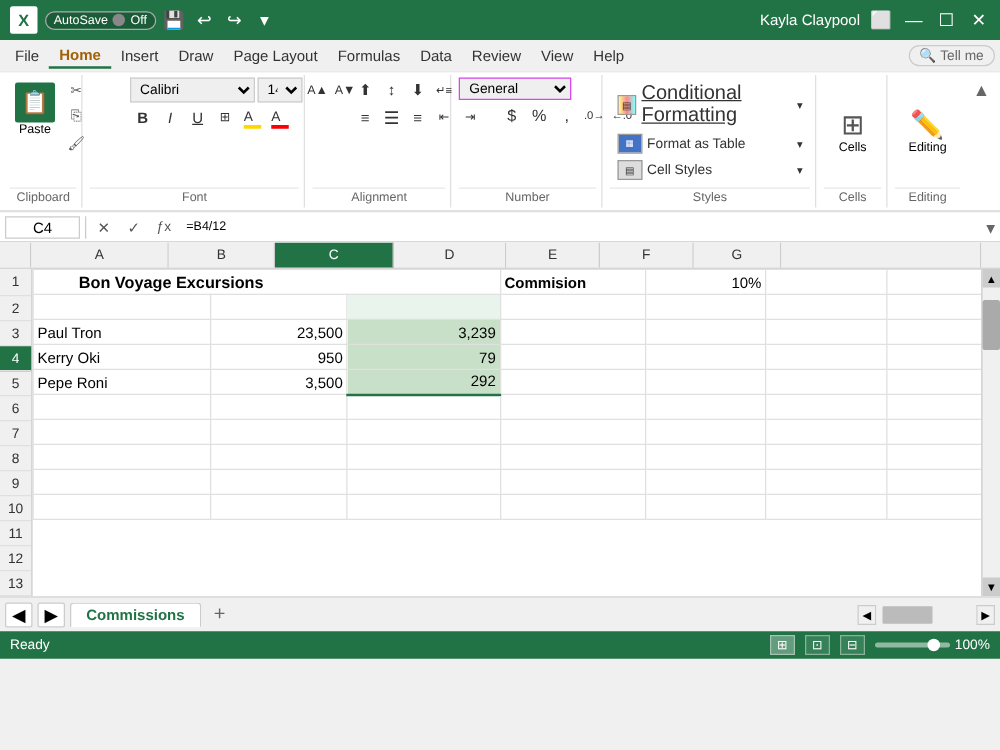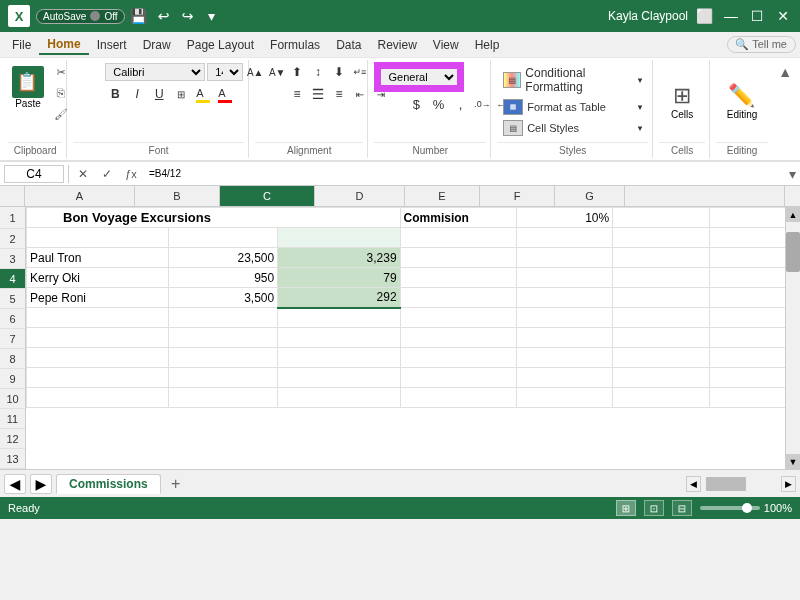--- a/index.html
+++ b/index.html
@@ -32,35 +32,35 @@
 
     
     .clipboard-group .ribbon-group-content { flex-direction: row; gap: 2px; }
     .paste-btn { display: flex; flex-direction: column; align-items: center; padding: 4px; cursor: pointer; width: 44px; }
     .paste-icon { width: 32px; height: 32px; background: #217346; display: flex; align-items: center; justify-content: center; color: white; font-size: 18px; border-radius: 2px; }
     .small-btns { display: flex; flex-direction: column; gap: 1px; }
     .small-btn { width: 22px; height: 20px; display: flex; align-items: center; justify-content: center; cursor: pointer; border-radius: 2px; font-size: 11px; color: #555; }
 
     
     .font-group .ribbon-group-content { flex-direction: column; gap: 2px; }
-    .font-row { display: flex; align-items: center; gap: 2px; margin-left: 32px; }
+    .font-row { display: flex; gap: 2px; margin-left: 32px; }
     .font-select { border: 1px solid #ccc; padding: 1px 3px; font-size: 11px; width: 100px; cursor: pointer; }
     .font-size-select { border: 1px solid #ccc; padding: 1px 3px; font-size: 11px; width: 36px; cursor: pointer; }
     .font-btn { width: 20px; height: 20px; display: flex; align-items: center; justify-content: center; cursor: pointer; font-size: 12px; color: #333; border-radius: 2px; }
     .font-btn.bold { font-weight: bold; }
     .font-btn.italic { font-style: italic; }
     .font-btn.underline { text-decoration: underline; }
 
     
     .align-group .ribbon-group-content { flex-direction: column; gap: 2px; }
 
     
     .number-group { min-width: 80px; }
     .number-group .ribbon-group-content { flex-direction: column; gap: 2px; }
-    .format-select { border: 7px solid #d946ef; padding: 1px 3px; font-size: 11px; width: 90px; cursor: pointer; }
+    .format-select { border: 1px solid #d946ef; padding: 1px 3px; font-size: 11px; width: 90px; cursor: pointer; }
 
     
     .styles-group { min-width: 160px; }
     .styles-group .ribbon-group-content { flex-direction: column; gap: 1px; padding: 2px; }
     .style-btn { display: flex; align-items: center; gap: 4px; padding: 2px 4px; cursor: pointer; font-size: 11px; color: #333; border-radius: 2px; width: 100%; }
     .style-icon { width: 20px; height: 16px; background: #e0e0e0; border: 1px solid #999; display: flex; align-items: center; justify-content: center; font-size: 8px; }
 
     
     .cells-group { min-width: 55px; }
     .cells-group .ribbon-group-content { flex-direction: column; align-items: center; justify-content: center; gap: 2px; }
@@ -251,21 +251,21 @@
         <div class="font-btn" style="font-size:9px;">←.0</div>
       </div>
     </div>
     <div class="ribbon-group-label">Number</div>
   </div>
 
   <div class="ribbon-group styles-group">
     <div class="ribbon-group-content" style="flex-direction:column;gap:1px;padding:2px;">
       <div class="style-btn">
         <div class="style-icon" style="background:linear-gradient(to right,#ff8,#f88,#8ff);">▤</div>
-        <span style="font-size:12px;">Conditional Formatting</span>
+        <span style="font-size:16px;text-decoration:underline;">Conditional Formatting</span>
         <span style="margin-left:auto;font-size:9px;">▾</span>
       </div>
       <div class="style-btn">
         <div class="style-icon" style="background:linear-gradient(#4472c4,#4472c4);color:white;font-size:7px;">▦</div>
         <span style="font-size:11px;">Format as Table</span>
         <span style="margin-left:auto;font-size:9px;">▾</span>
       </div>
       <div class="style-btn">
         <div class="style-icon" style="background:#ddd;">▤</div>
         <span style="font-size:11px;">Cell Styles</span>

